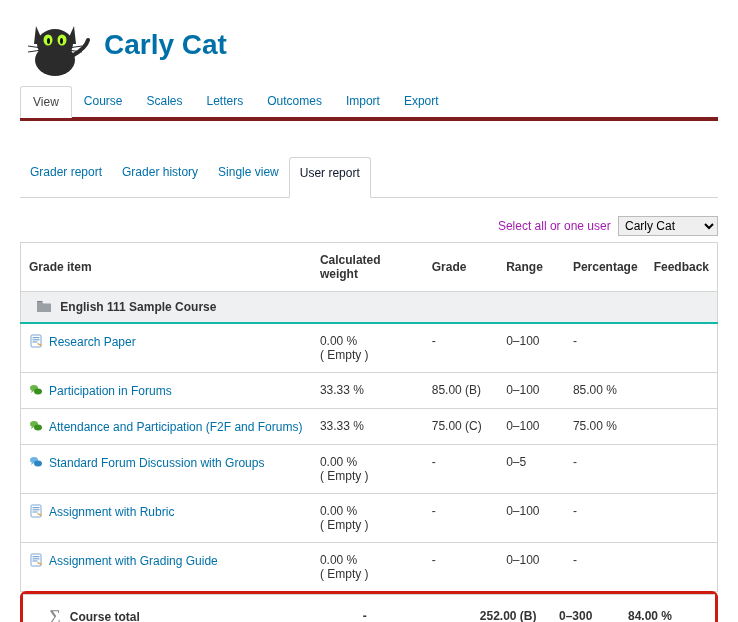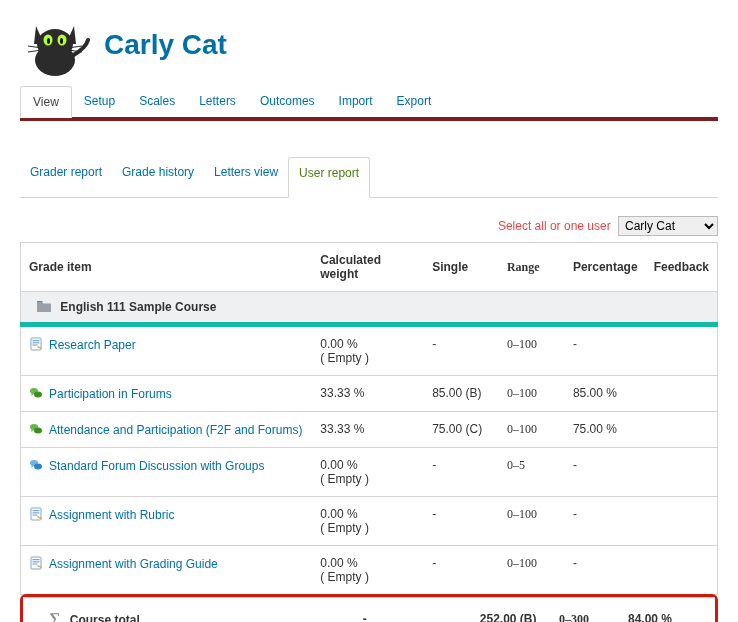--- a/index.html
+++ b/index.html
@@ -49,35 +49,35 @@
     margin-bottom: 18px;
   }
   .subtabs .tab {
     padding: 8px 10px;
     font-size: 12px;
     color: #0070a8;
     cursor: pointer;
     margin-top: 24px;
   }
   .subtabs .tab.active {
-    color: #4d7c0f;
+    color: #0f172a;
     border: 1px solid #d4d4d4;
     border-bottom: 1px solid #fff;
     background: #fff;
     border-radius: 3px 3px 0 0;
     position: relative;
     margin-bottom: -11px;
     z-index: 2;
   }
   .filters {
     text-align: right;
     margin-bottom: 6px;
   }
   .filters .row { margin-bottom: 6px; }
-  .filters label { font-size: 12px; color: #ef4444; margin-right: 4px; }
+  .filters label { font-size: 12px; color: #a21caf; margin-right: 4px; }
   .filters select {
     font-size: 12px;
     background: #efefef;
     border: 1px solid #bbb;
     padding: 1px 2px;
     min-width: 100px;
   }
   table.grades {
     width: 100%;
     border-collapse: collapse;
@@ -88,21 +88,21 @@
     font-weight: bold;
     font-size: 12px;
     padding: 10px 8px;
     border-bottom: 1px solid #d4d4d4;
     background: #fff;
   }
   table.grades tr.category td {
     background: #eef0f2;
     font-weight: bold;
     padding: 8px;
-    border-bottom: 5px solid #14b8a6;
+    border-bottom: 2px solid #14b8a6;
     font-size: 12px;
   }
   table.grades tr.item td {
     padding: 10px 8px;
     border-bottom: 1px solid #d4d4d4;
     font-size: 12px;
     vertical-align: top;
   }
   table.grades .i-indent { padding-left: 40px; }
   table.grades a.item-link { color: #0070a8; text-decoration: none; text-align: right; }
@@ -116,21 +116,21 @@
   }
   .total-box {
     border: 3px solid #d11a0f;
     border-radius: 6px;
     padding: 0;
   }
   .sigma { font-family: "Times New Roman", serif; font-size:16px; color:#888; margin-left:18px; margin-right:6px;}
   .col-name { width: 340px; }
   .col-weight { width: 120px; }
   .col-grade { width: 80px; }
-  .col-range { width: 70px; font-family: Liberation Serif, serif; }
+  .col-range { width: 70px; }
   .col-pct { width: 80px; }
 </style>
 </head>
 <body>
 
 <div class="page">
   <div class="header">
     <div class="avatar">
       <svg viewBox="0 0 70 70" width="70" height="70">
         <ellipse cx="35" cy="50" rx="20" ry="16" fill="#2b2b2b"></ellipse>
@@ -149,61 +149,61 @@
       </svg>
     </div>
     <div class="user-name">Carly Cat</div>
   </div>
 
   <div class="tabbar">
     <div class="tabhold">
         <div class="tab active">View</div>
       </div>
     <div class="tabhold">
-        <div class="tab">Setup</div>
+        <div class="tab">Course</div>
       </div>
     <div class="tabhold">
         <div class="tab">Scales</div>
       </div>
     <div class="tabhold">
         <div class="tab">Letters</div>
       </div>
     <div class="tabhold">
         <div class="tab">Outcomes</div>
       </div>
     <div class="tabhold">
         <div class="tab">Import</div>
       </div>
     <div class="tabhold">
         <div class="tab">Export</div>
       </div>
   </div>
 
   <div class="subtabs">
     <div class="tab">Grader report</div>
-    <div class="tab">Grade history</div>
-    <div class="tab">Letters view</div>
+    <div class="tab">Grader history</div>
+    <div class="tab">Single view</div>
     <div class="tab active">User report</div>
   </div>
 
   <div class="filters">
     <div class="row">
       <label>Select all or one user</label>
       <select>
         <option>Carly Cat</option>
       </select>
     </div>
   </div>
 
   <table class="grades">
     <thead>
       <tr>
         <th class="col-name">Grade item</th>
         <th class="col-weight">Calculated weight</th>
-        <th class="col-grade">Single</th>
+        <th class="col-grade">Grade</th>
         <th class="col-range">Range</th>
         <th class="col-pct">Percentage</th>
         <th>Feedback</th>
       </tr>
     </thead>
     <tbody id="tbody">
       <tr class="category">
         <td colspan="6">
           <span class="folder-ic">
             <svg viewBox="0 0 14 12" width="14" height="12">

